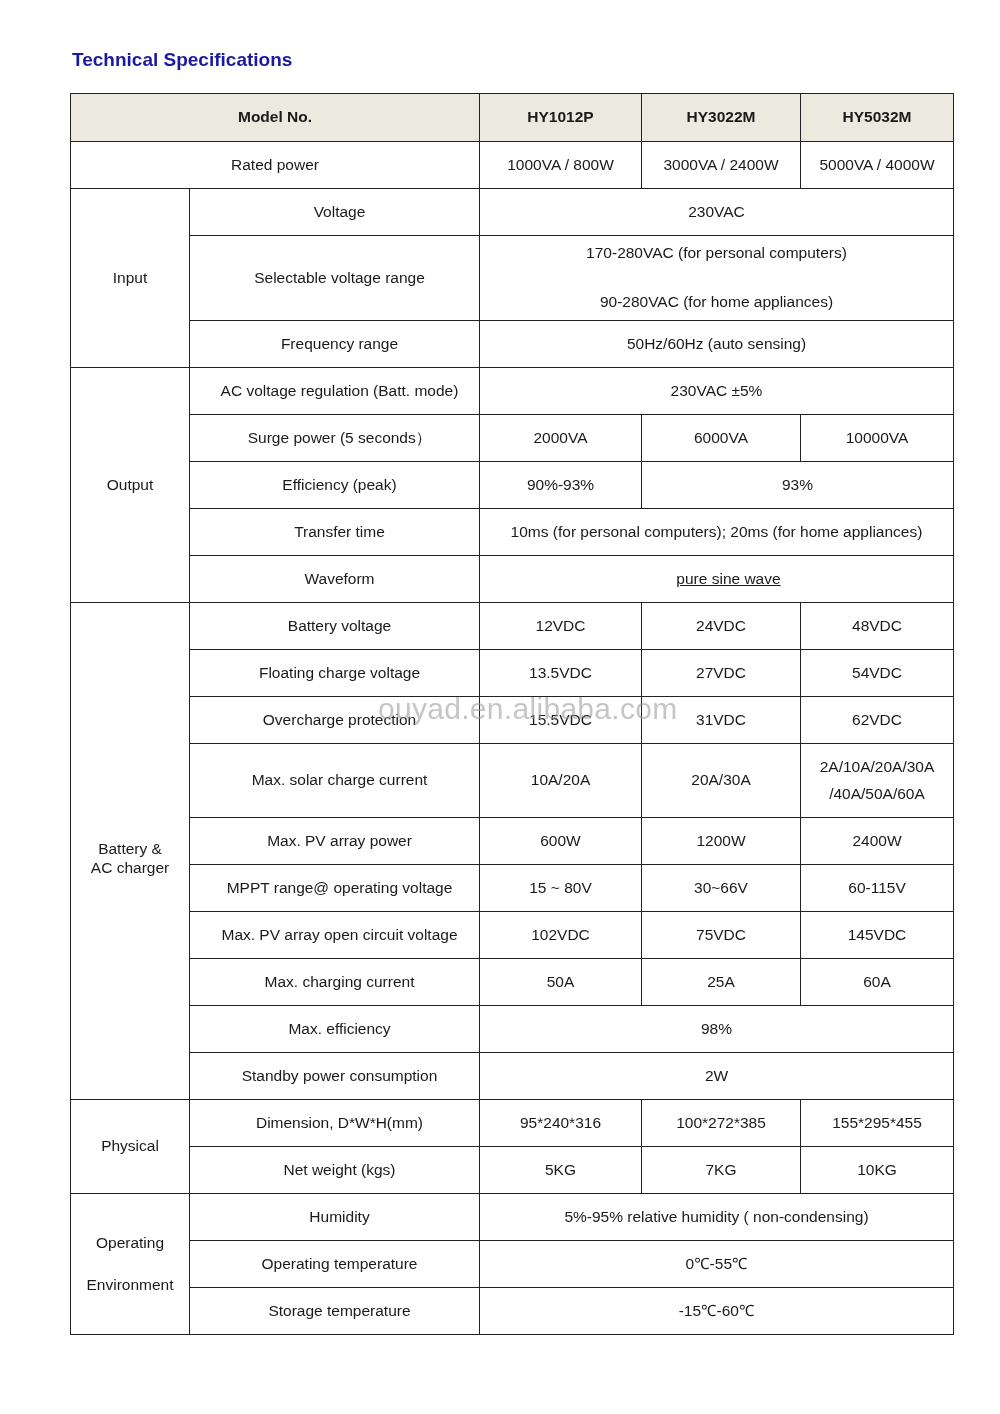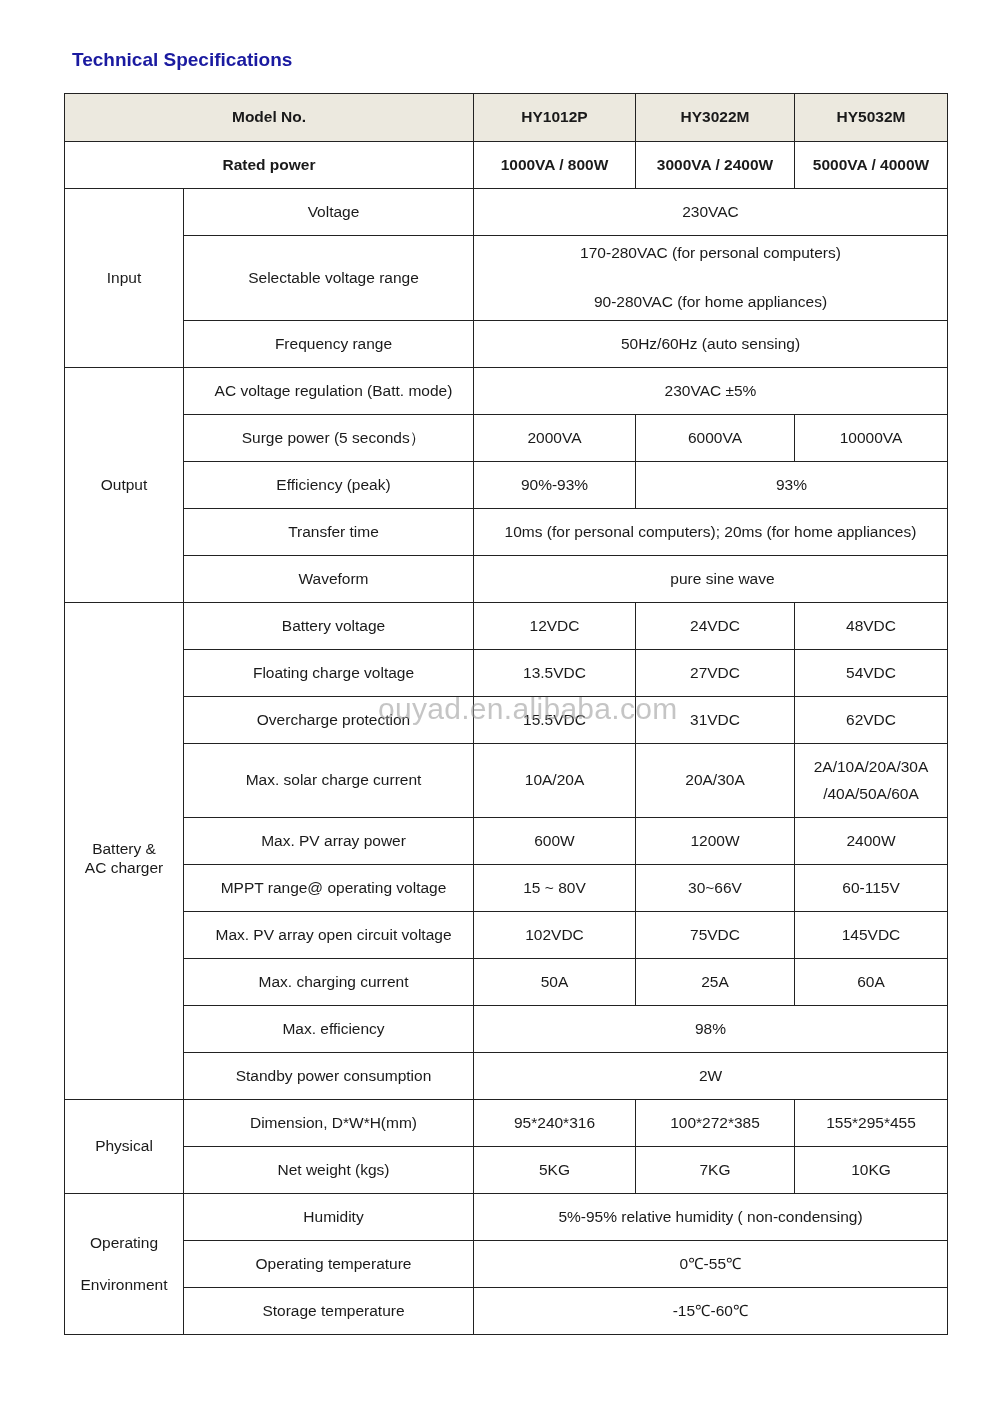--- a/index.html
+++ b/index.html
@@ -1,28 +1,28 @@
 <!DOCTYPE html>
 <html><head>
 <meta charset="utf-8">
 <style>
   html, body { margin:0; padding:0; background:#ffffff; }
   body { width:1000px; height:1414px; position:relative; font-family:"Liberation Sans", sans-serif; color:#1a1a1a; overflow:hidden; }
   .title { position:absolute; left:72px; top:49px; font-size:19px; font-weight:bold; color:#1a1aa0; }
-  table.spec { position:absolute; left:64px; top:93px; border-collapse:collapse; table-layout:fixed; width:883px; }
+  table.spec { position:absolute; left:70px; top:93px; border-collapse:collapse; table-layout:fixed; width:883px; }
   table.spec td { border:1.5px solid #222; font-size:15.5px; text-align:center; vertical-align:middle; padding:0; height:46px; line-height:1.2; }
   table.spec tr.hdr td { background:#ece9df; font-weight:bold; height:47px; }
-  table.spec tr.rated td { font-weight:bold; height:46px; }
+  table.spec tr.rated td { font-weight:normal; height:46px; }
   td.param { text-align:center; padding-left:10px !important; }
   td.group { font-size:15.5px; }
   tr.tall td { height:73px; }
   tr.tall2 td { height:84px; }
   .line { display:block; }
   .line + .line { margin-top:30px; }
-  .left-val { text-align:center; padding-left:24px !important; }
+  .left-val { text-align:center; padding-left:24px !important;text-decoration:underline; }
   .watermark { position:absolute; left:378px; top:692px; font-size:30px; color:rgba(150,150,150,0.55); pointer-events:none; letter-spacing:0.3px; }
 </style>
 </head>
 <body>
 
 <div class="title">Technical Specifications</div>
 
 <table class="spec">
   <colgroup>
     <col style="width:119px">

